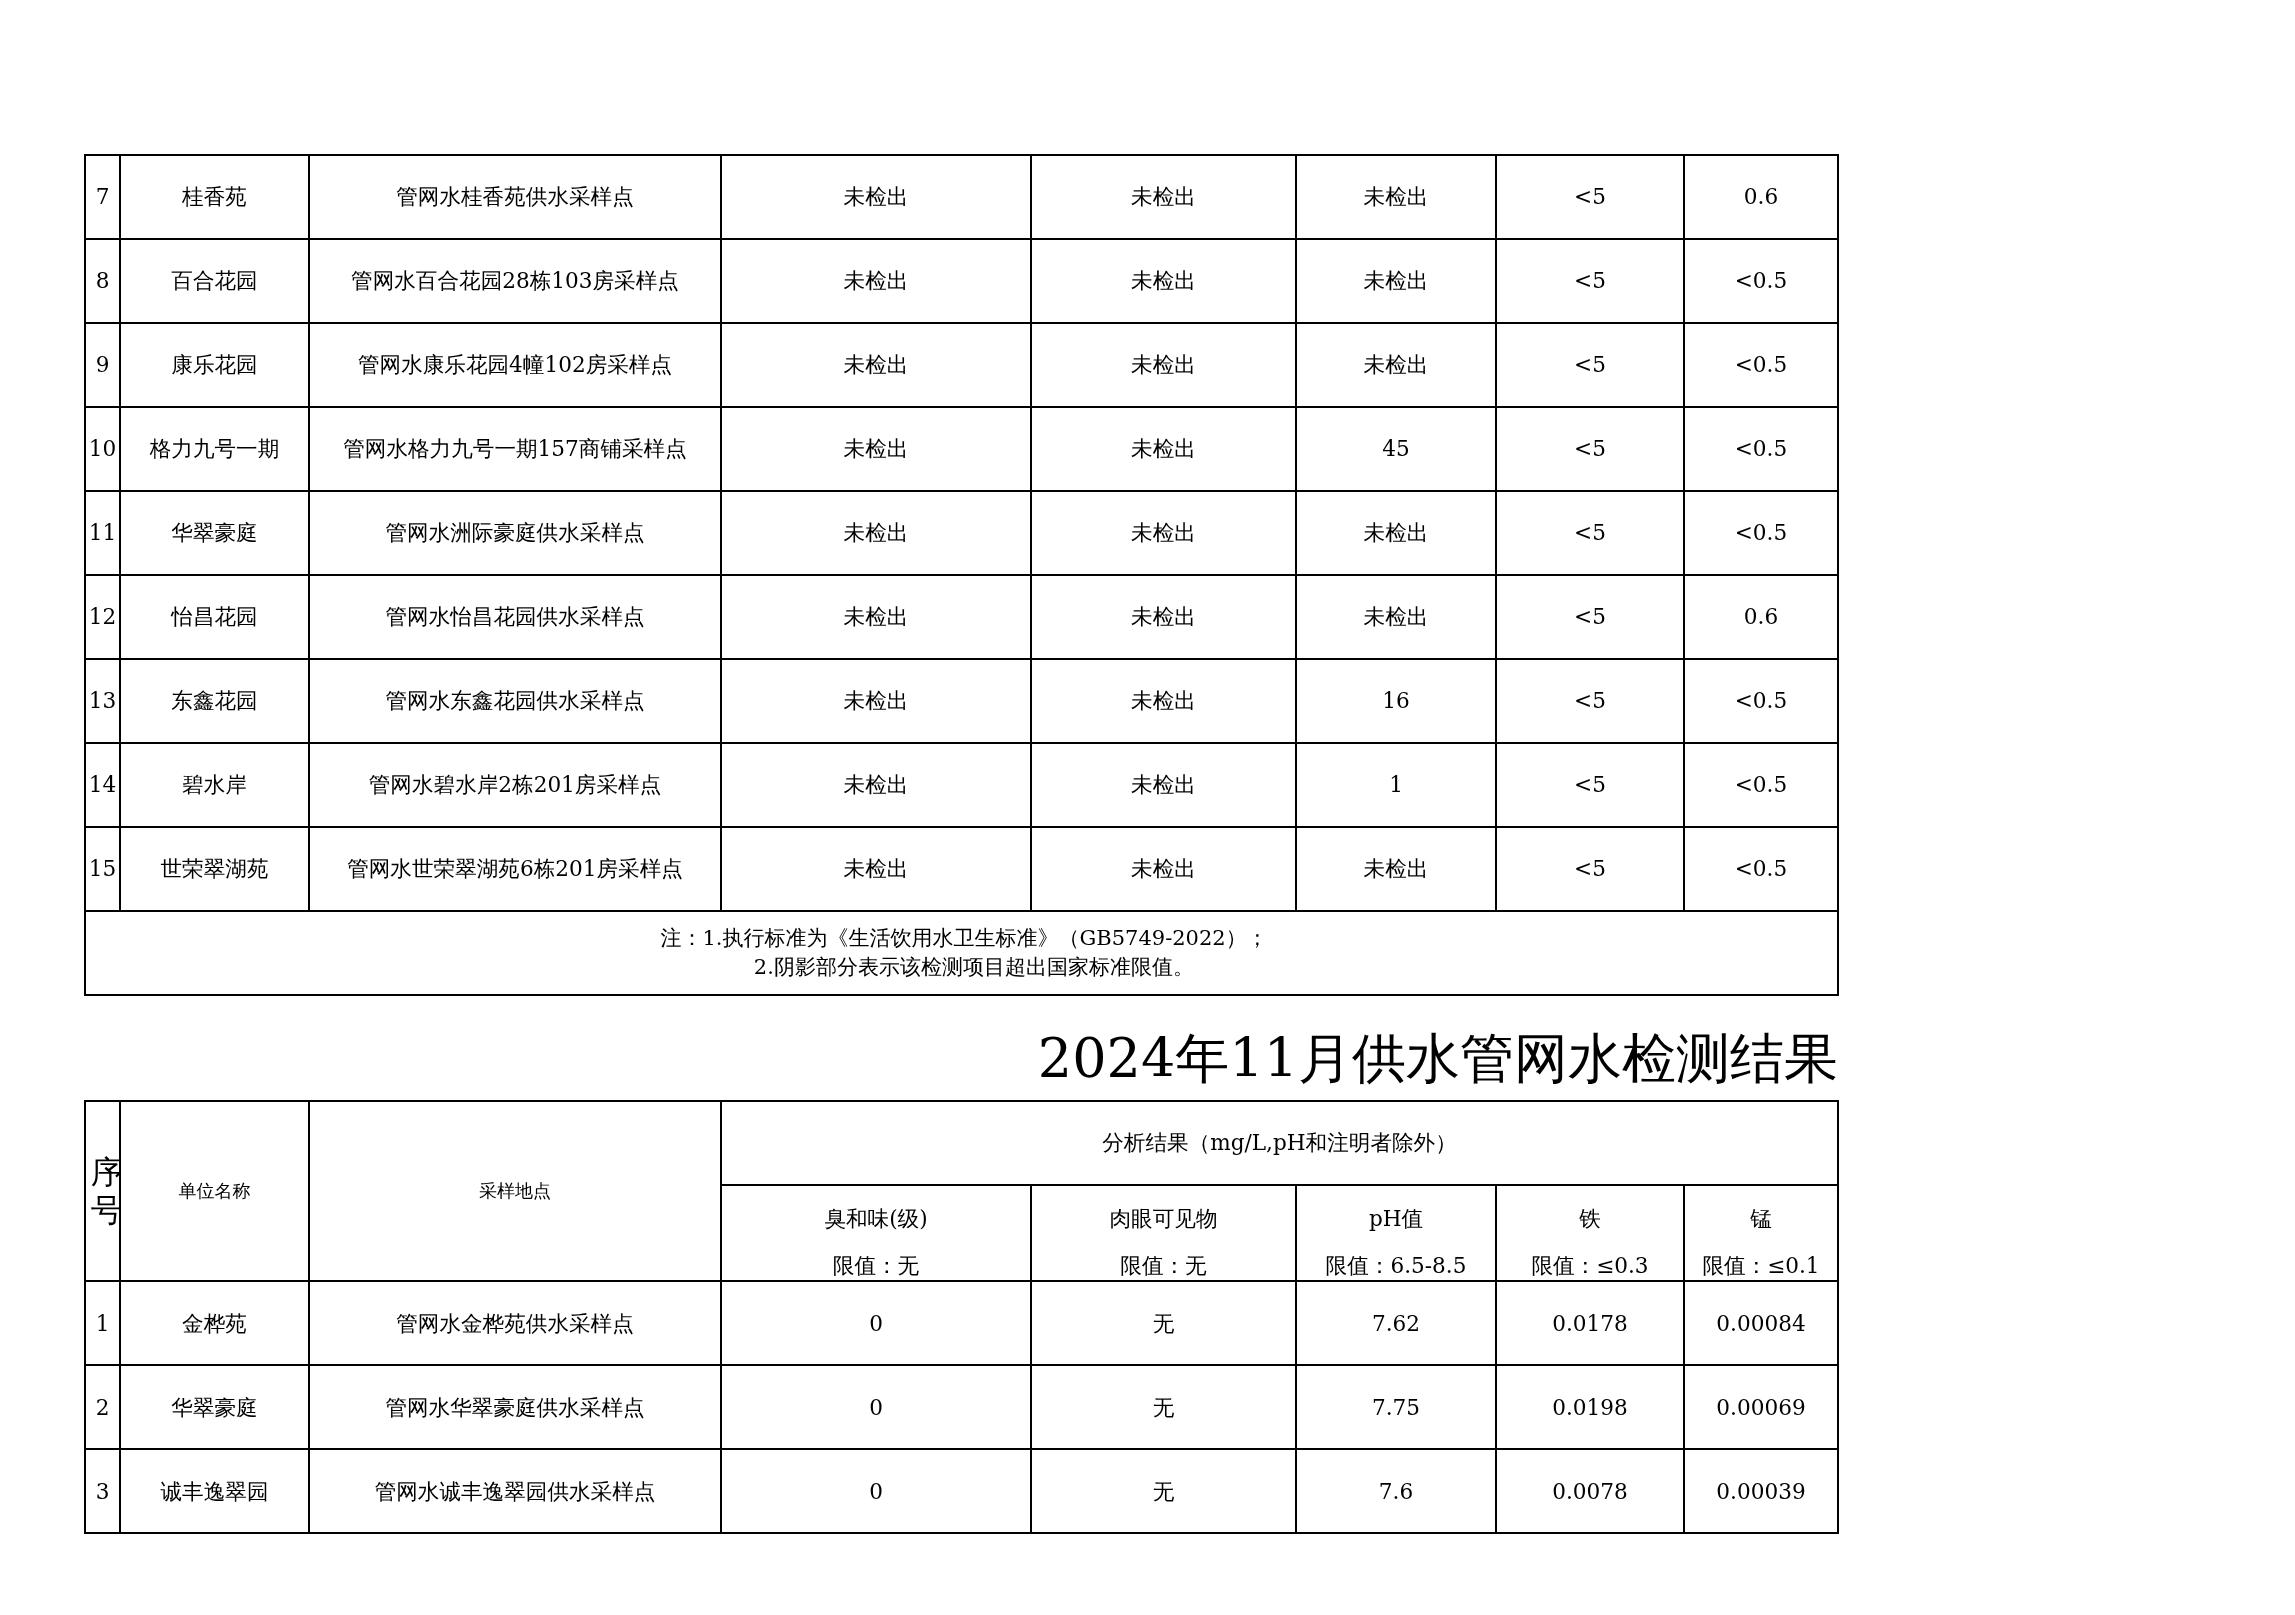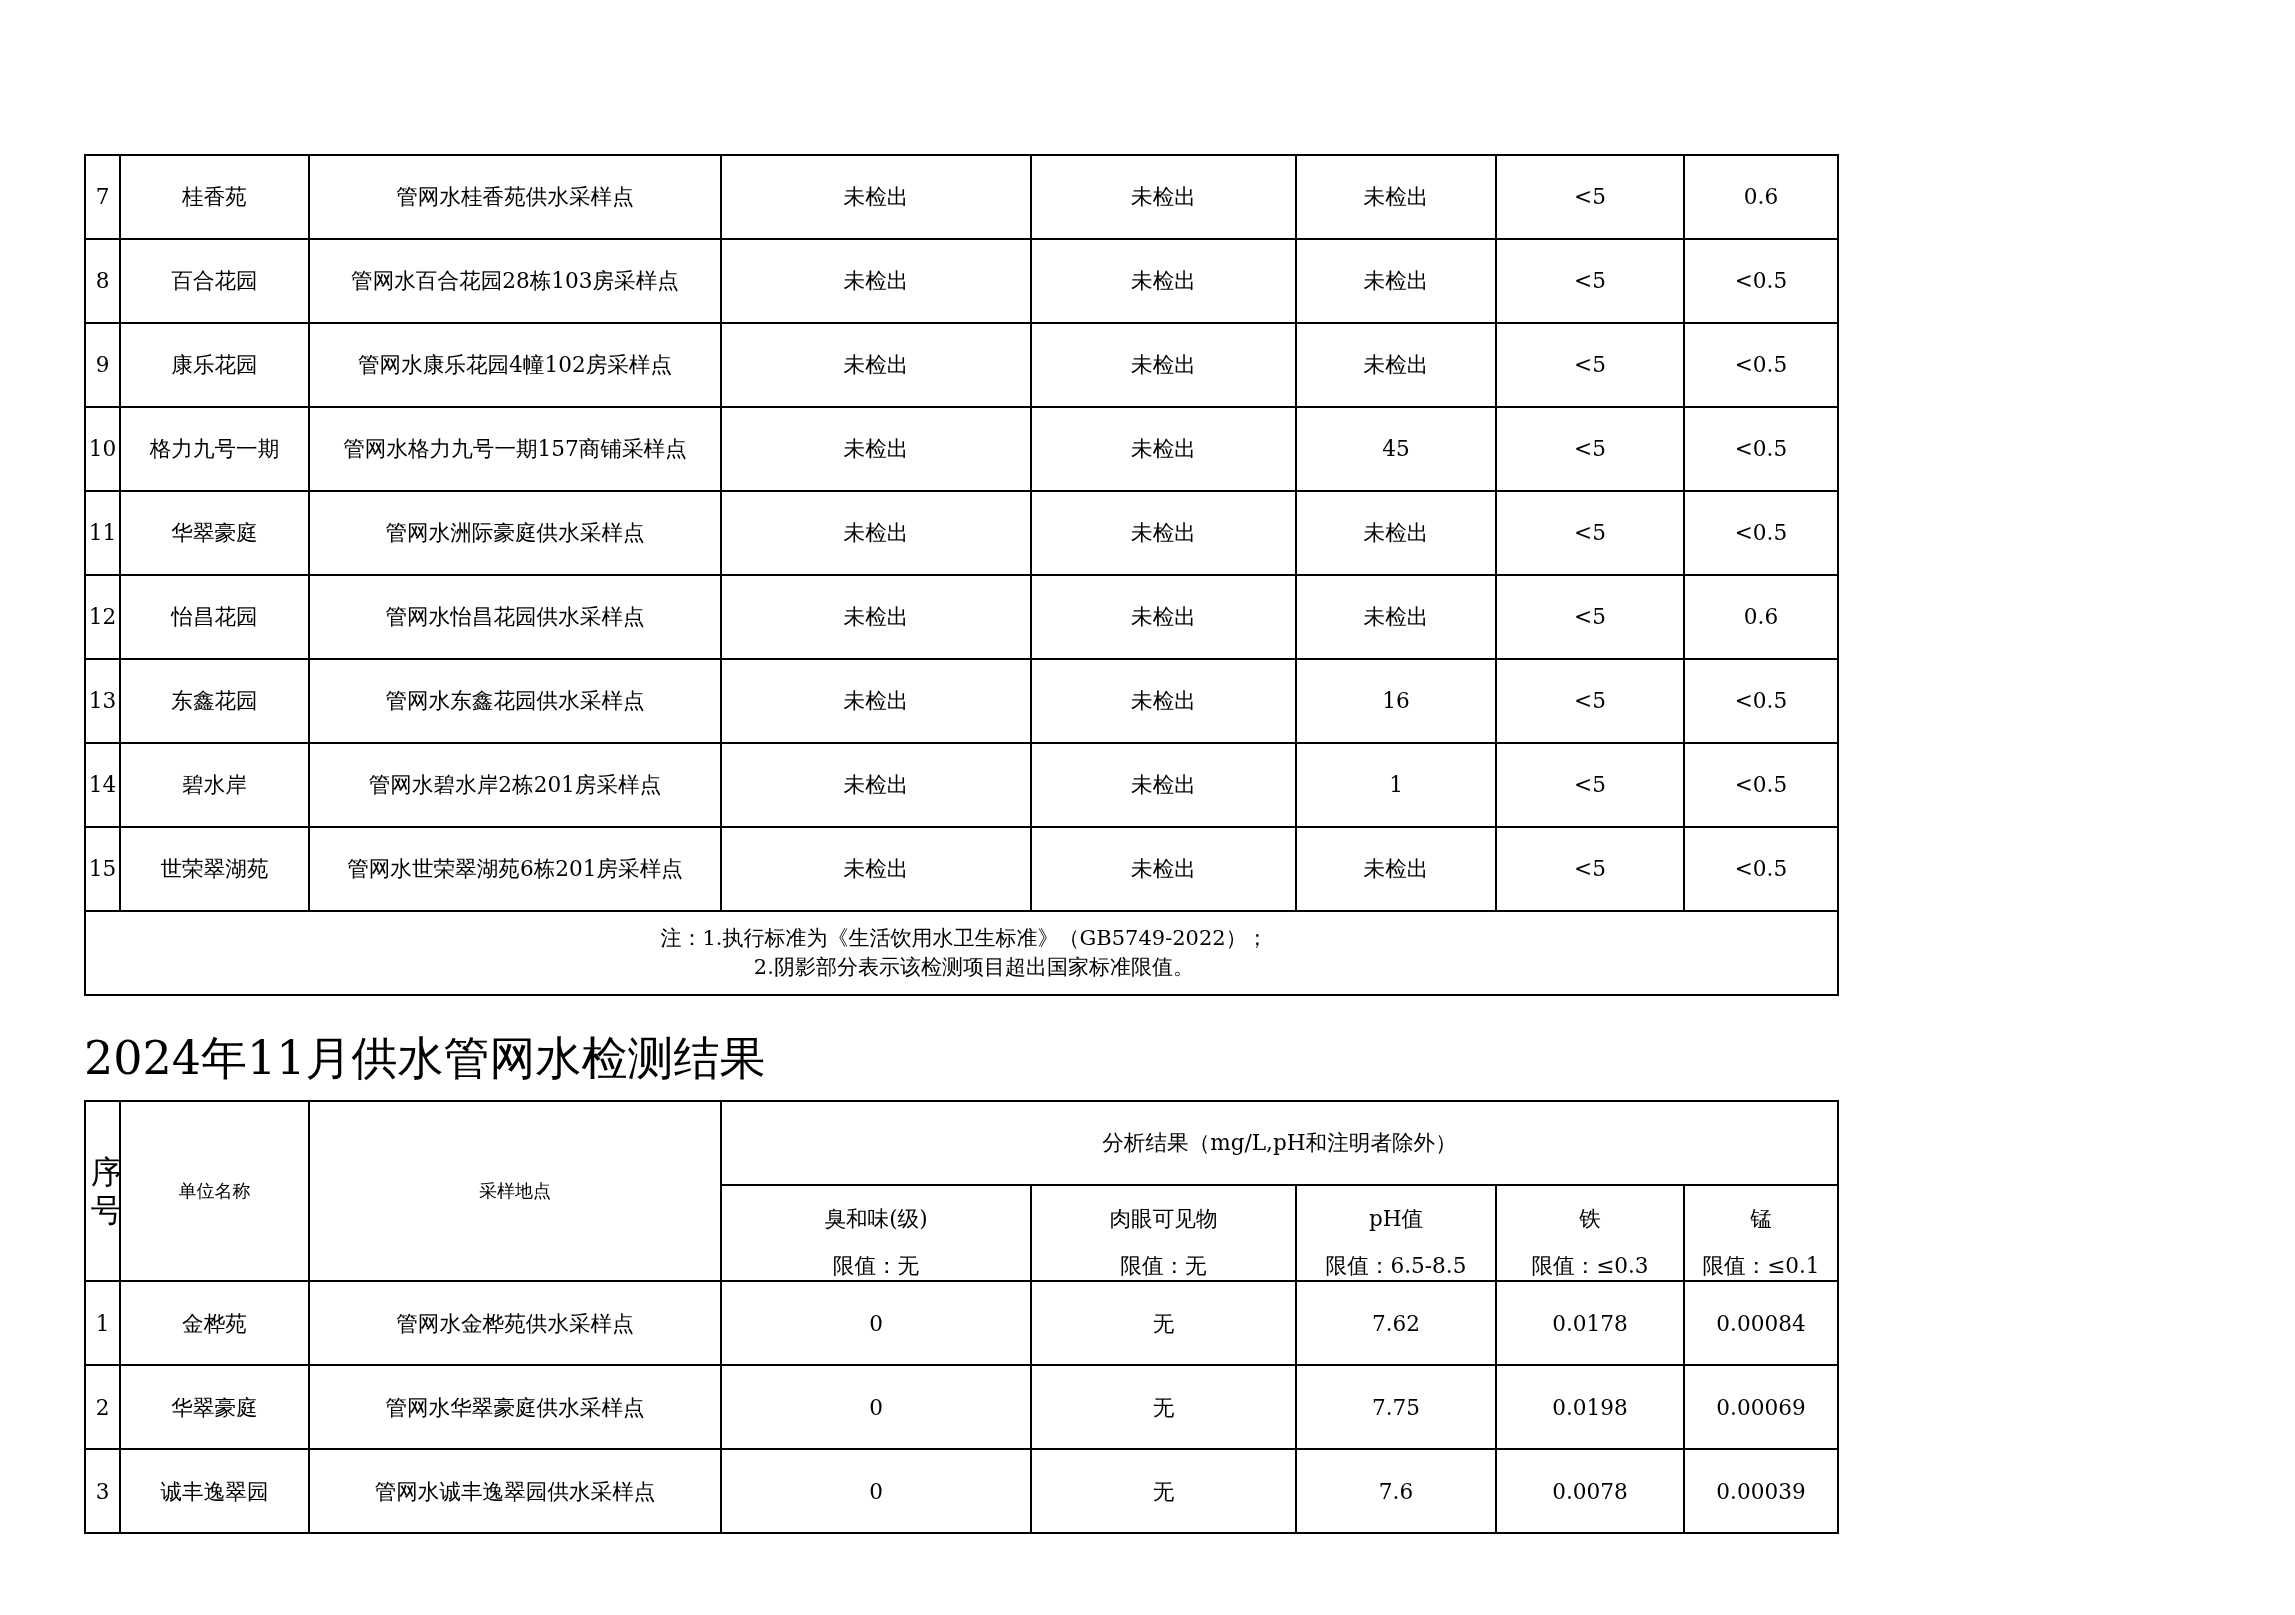--- a/index.html
+++ b/index.html
@@ -12,21 +12,21 @@
     border: 2px solid #000; text-align: center; vertical-align: middle;
     font-size: 21.6px; padding: 0; line-height: 1.35; overflow: hidden; white-space: nowrap;
   }
   #t1 { top: 154px; width: 1754px; }
   #t1 tr.data td { height: 82px; }
   #t1 td.notes { text-align: center; height: 82px; padding-left: 5.2px; font-size: 21px; line-height: 1.4; }
   .note-line2 { padding-left: 19.6px; display: block; }
   .note-line1 { display: block; }
   #title {
     position: absolute; left: 84px; width: 1754px; top: 1026px; height: 65px;
-    text-align: left; font-size: 46px; line-height: 65px;
+    text-align: right; font-size: 54px; line-height: 65px;
   }
   #t2 { top: 1100px; width: 1754px; }
   #t2 td.h1 { height: 82px; }
   #t2 td.h2 { height: 82px; }
   #t2 tr.data td { height: 82px; }
   .seq-v { display: inline-block; width: 23.6px; white-space: normal; line-height: 1.2; font-size: 32px; }
   .hdr-big { font-size: 18px; }
   .sub { display: block; margin-top: 18px; }
 </style>
 </head>

